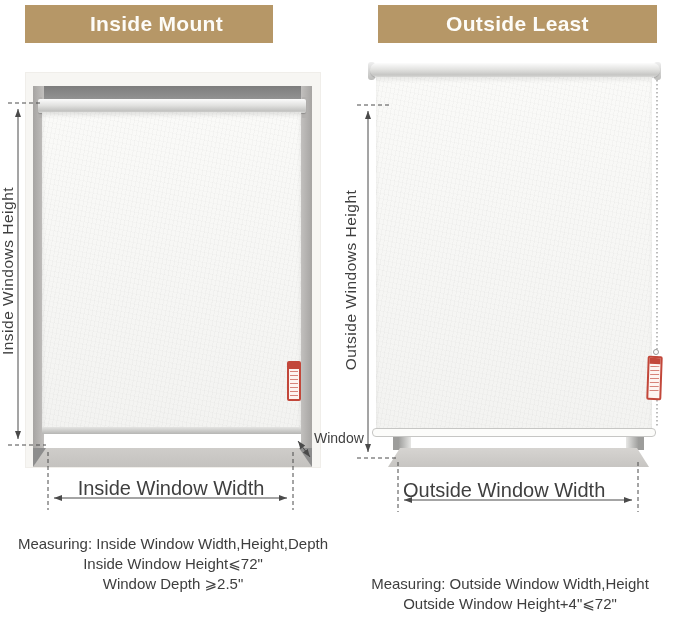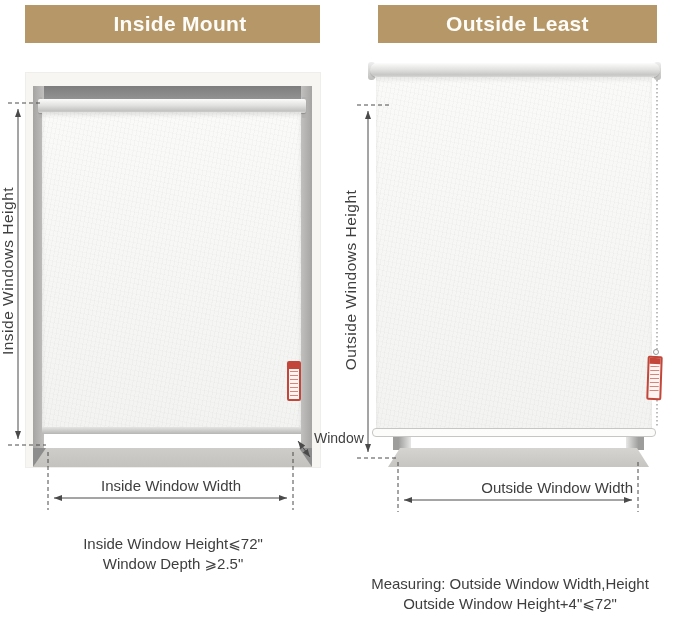--- a/index.html
+++ b/index.html
@@ -9,21 +9,21 @@
     background:#ffffff;
     font-family:"Liberation Sans","DejaVu Sans",sans-serif;
     color:#3e3e3e;
   }
   
   .hdr {
     position:absolute; top:5px; height:38px; line-height:38px;
     background:#b69767; color:#fdfcf8; text-align:center;
     font-size:21px; font-weight:700; letter-spacing:0.3px;
   }
-  .hdr-inside  { left:25px;  width:295px;padding-left:15px; }
+  .hdr-inside  { left:25px;  width:248px;padding-left:15px; }
   .hdr-outside { left:378px; width:279px; }
 
   
   .wall {
     position:absolute; left:25px; top:72px; width:296px; height:396px;
     background:#f7f6f3; border:1px solid #f0eeea;
   }
   .jamb-top {
     position:absolute; left:33px; top:86px; width:279px; height:18px;
     background:linear-gradient(180deg,#7d7d7d,#9a9a9a);
@@ -113,29 +113,29 @@
   .tag-in  { left:287px; top:361px; }
   .tag-out { left:647px; top:356px; width:15px; height:44px; transform:rotate(2deg); }
   .tag-clip {
     position:absolute; left:653px; top:349px; width:6px; height:6px;
     border:1.5px solid #9a9a9a; border-radius:50%; background:#fff;
   }
 
   
   .dims { position:absolute; left:0; top:0; width:679px; height:617px; pointer-events:none; }
 
-  .dim-label { position:absolute; font-size:15px; color:#3f3f3f; }
+  .dim-label { position:absolute; font-size:20px; color:#3f3f3f; }
   .vrot {
     width:240px; text-align:center; transform:rotate(-90deg);
     font-size:15.5px; letter-spacing:0.5px; white-space:nowrap;
   }
   .lbl-h-in  { left:-112px; top:262px; }
   .lbl-h-out { left:231px;  top:271px; }
   .lbl-w-in  { left:50px;  top:477px; width:242px; text-align:center; }
-  .lbl-w-out { left:403px; top:479px; width:230px; text-align:right; }
+  .lbl-w-out { left:403px; top:479px; width:230px; text-align:left; }
   .lbl-depth { left:314px; top:430px; font-size:14px; }
 
   
   .notes { position:absolute; top:534px; text-align:center; font-size:15px; line-height:20px; color:#3e3e3e; }
   .notes-in  { left:8px;   width:330px; }
   .notes-out { left:345px; width:330px;margin-top:40px; }
 </style>
 </head>
 <body>
 
@@ -208,20 +208,21 @@
     <div class="tag-lines"></div>
   </div>
 
   <div class="dim-label vrot lbl-h-in">Inside Windows Height</div>
   <div class="dim-label lbl-w-in">Inside Window Width</div>
   <div class="dim-label lbl-depth">Window</div>
   <div class="dim-label vrot lbl-h-out">Outside Windows Height</div>
   <div class="dim-label lbl-w-out">Outside Window Width</div>
 
   <div class="notes notes-in">
+    <div>Measuring: Inside Window Width,Height,Depth</div>
     <div>Inside Window Height⩽72"</div>
     <div>Window Depth ⩾2.5"</div>
   </div>
   <div class="notes notes-out">
     <div>Measuring: Outside Window Width,Height</div>
     <div>Outside Window Height+4"⩽72"</div>
   </div>
 
 </div>
 

